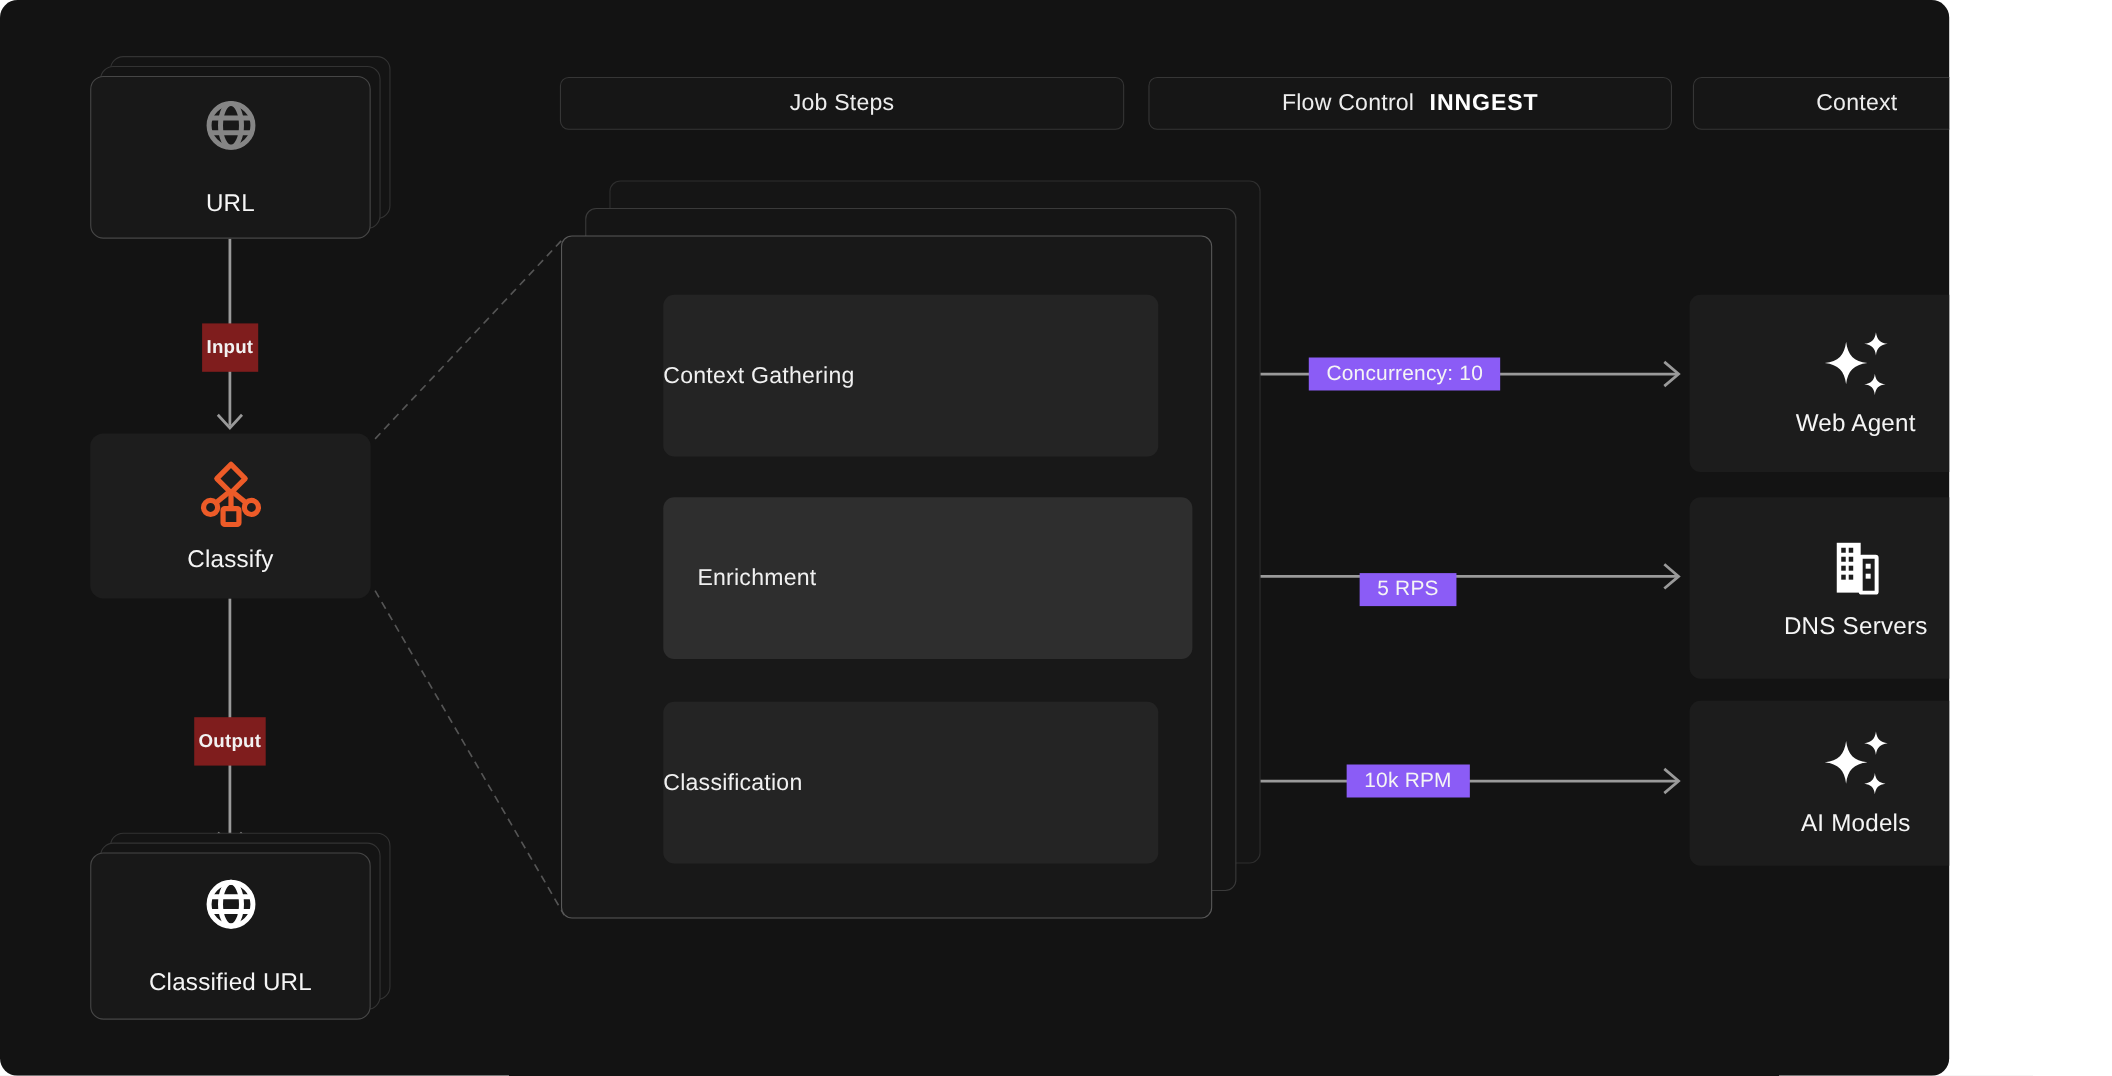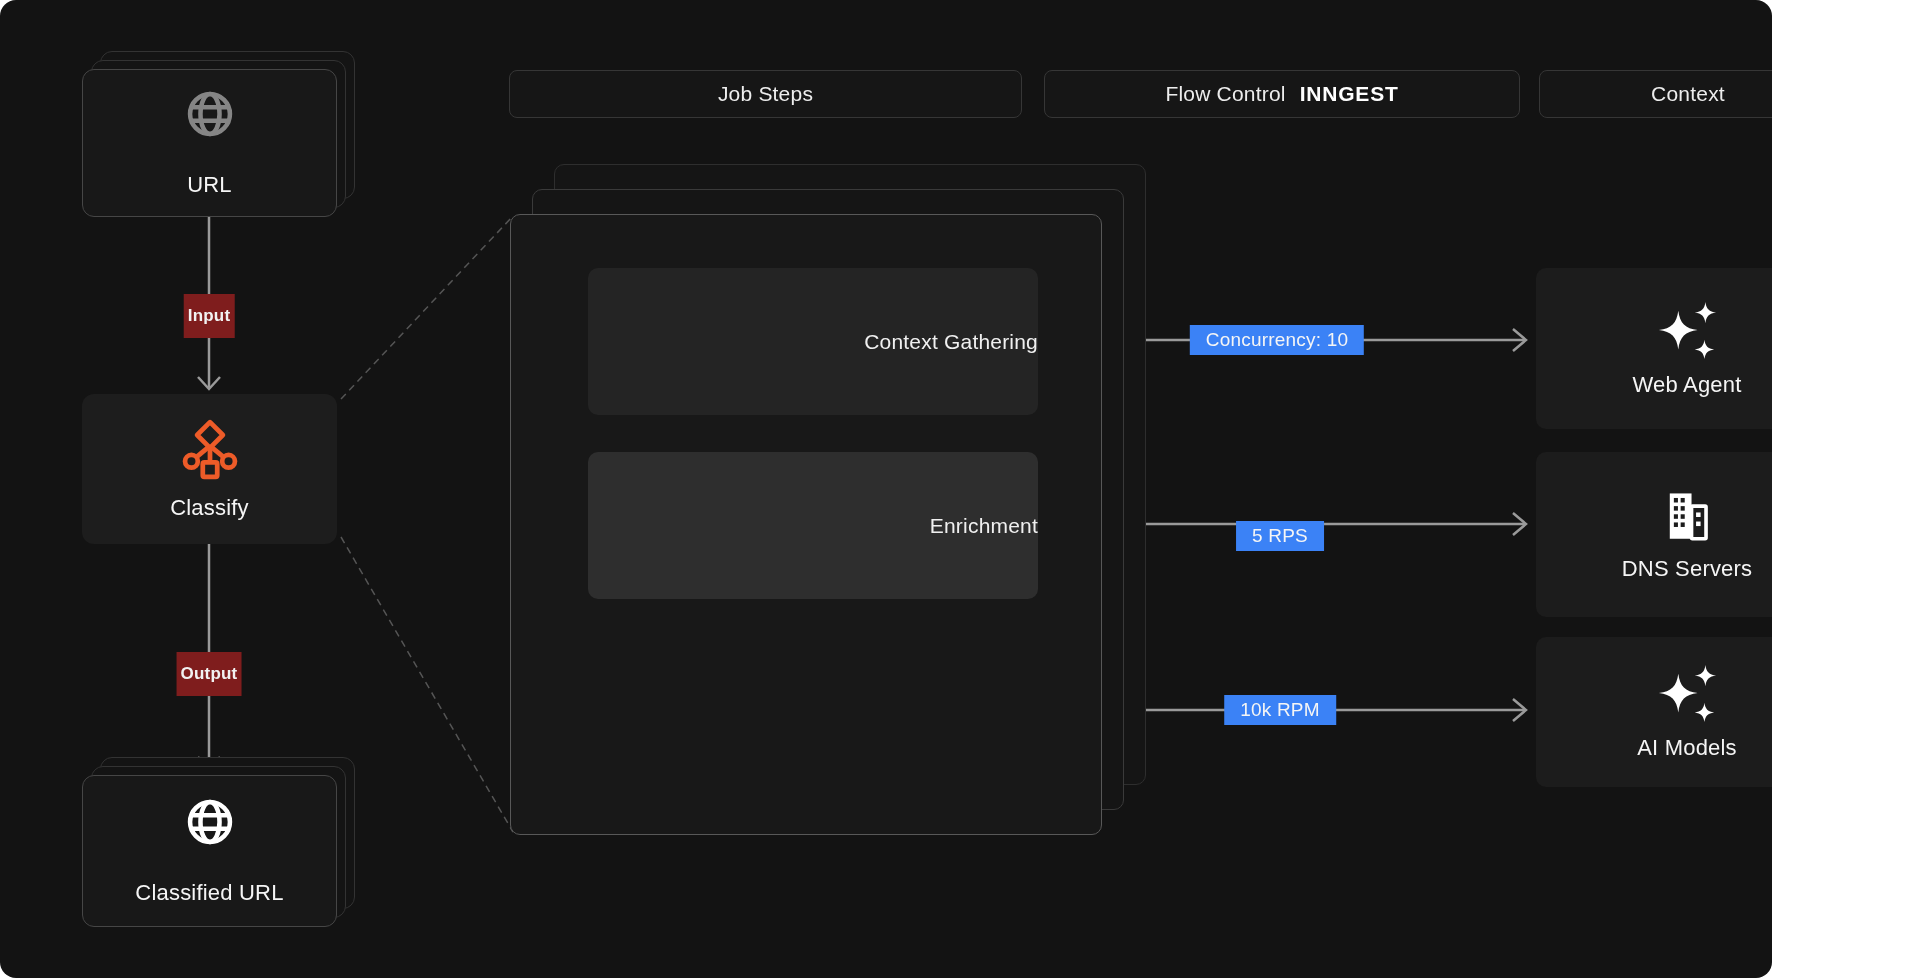--- a/index.html
+++ b/index.html
@@ -40,33 +40,33 @@
     position:absolute;width:592px;height:621px;border-radius:10px;box-sizing:border-box;
     background:#151515;
   }
   .panel-ghost.g2{border:1px solid #2e2e2e;}
   .panel-ghost.g1{border:1px solid #3a3a3a;}
   .panel-main{
     position:absolute;width:592px;height:621px;border-radius:10px;box-sizing:border-box;
     background:#181818;border:1px solid #585858;
   }
   .step{
-    position:absolute;left:77px;width:450px;height:147px;border-radius:10px;background:#242424;
-    display:flex;align-items:center;justify-content:flex-end;
+    position:absolute;left:92px;width:450px;height:147px;border-radius:10px;background:#242424;
+    display:flex;align-items:center;justify-content:flex-start;
   }
   .step.highlight{background:#2e2e2e;}
   .step-label{color:#f0f0f0;font-size:21px;letter-spacing:.2px;}
   
   .service{
     position:absolute;left:1536px;width:302px;border-radius:10px;background:#1c1c1c;
     display:flex;flex-direction:column;align-items:center;justify-content:center;gap:10px;
   }
   
   .flow-label{
-    position:absolute;transform:translate(-50%,-50%);background:#3b82f6;
+    position:absolute;transform:translate(-50%,-50%);background:#8b5cf6;
     color:#f5f5f5;font-size:19px;letter-spacing:.2px;padding:4px 16px;white-space:nowrap;
   }
   .vflow-label{
     position:absolute;transform:translate(-50%,-50%);background:#7f1d1d;
     color:#f2f2f2;font-size:17px;letter-spacing:.2px;padding:12px 4px;white-space:nowrap;font-weight:bold;
   }
   svg{display:block;}
   .overlay{position:absolute;left:0;top:0;pointer-events:none;}
 </style>
 </head>
@@ -148,22 +148,25 @@
     </svg>
     <span class="card-label">Classified URL</span>
   </div>
 
   <div class="panel-ghost g2 dots" style="left:554px;top:164px;"></div>
   <div class="panel-ghost g1 dots" style="left:532px;top:189px;"></div>
   <div class="panel-main dots" style="left:510px;top:214px;">
     <div class="step" style="top:53px;">
       <span class="step-label">Context Gathering</span>
     </div>
-    <div class="step highlight" style="top:237px;">
+    <div class="step highlight" style="top:237px;padding-left:31px;">
       <span class="step-label">Enrichment</span>
+    </div>
+    <div class="step" style="top:423px;">
+      <span class="step-label">Classification</span>
     </div>
   </div>
 
   <div class="flow-label" style="left:1277px;top:340px;">Concurrency: 10</div>
   <div class="flow-label" style="left:1280px;top:524px;margin-top:12px;">5 RPS</div>
   <div class="flow-label" style="left:1280px;top:710px;">10k RPM</div>
 
   <div class="service dots" style="top:452px;height:165px;">
     <svg width="58" height="58" viewBox="0 0 64 64">
       <g>

